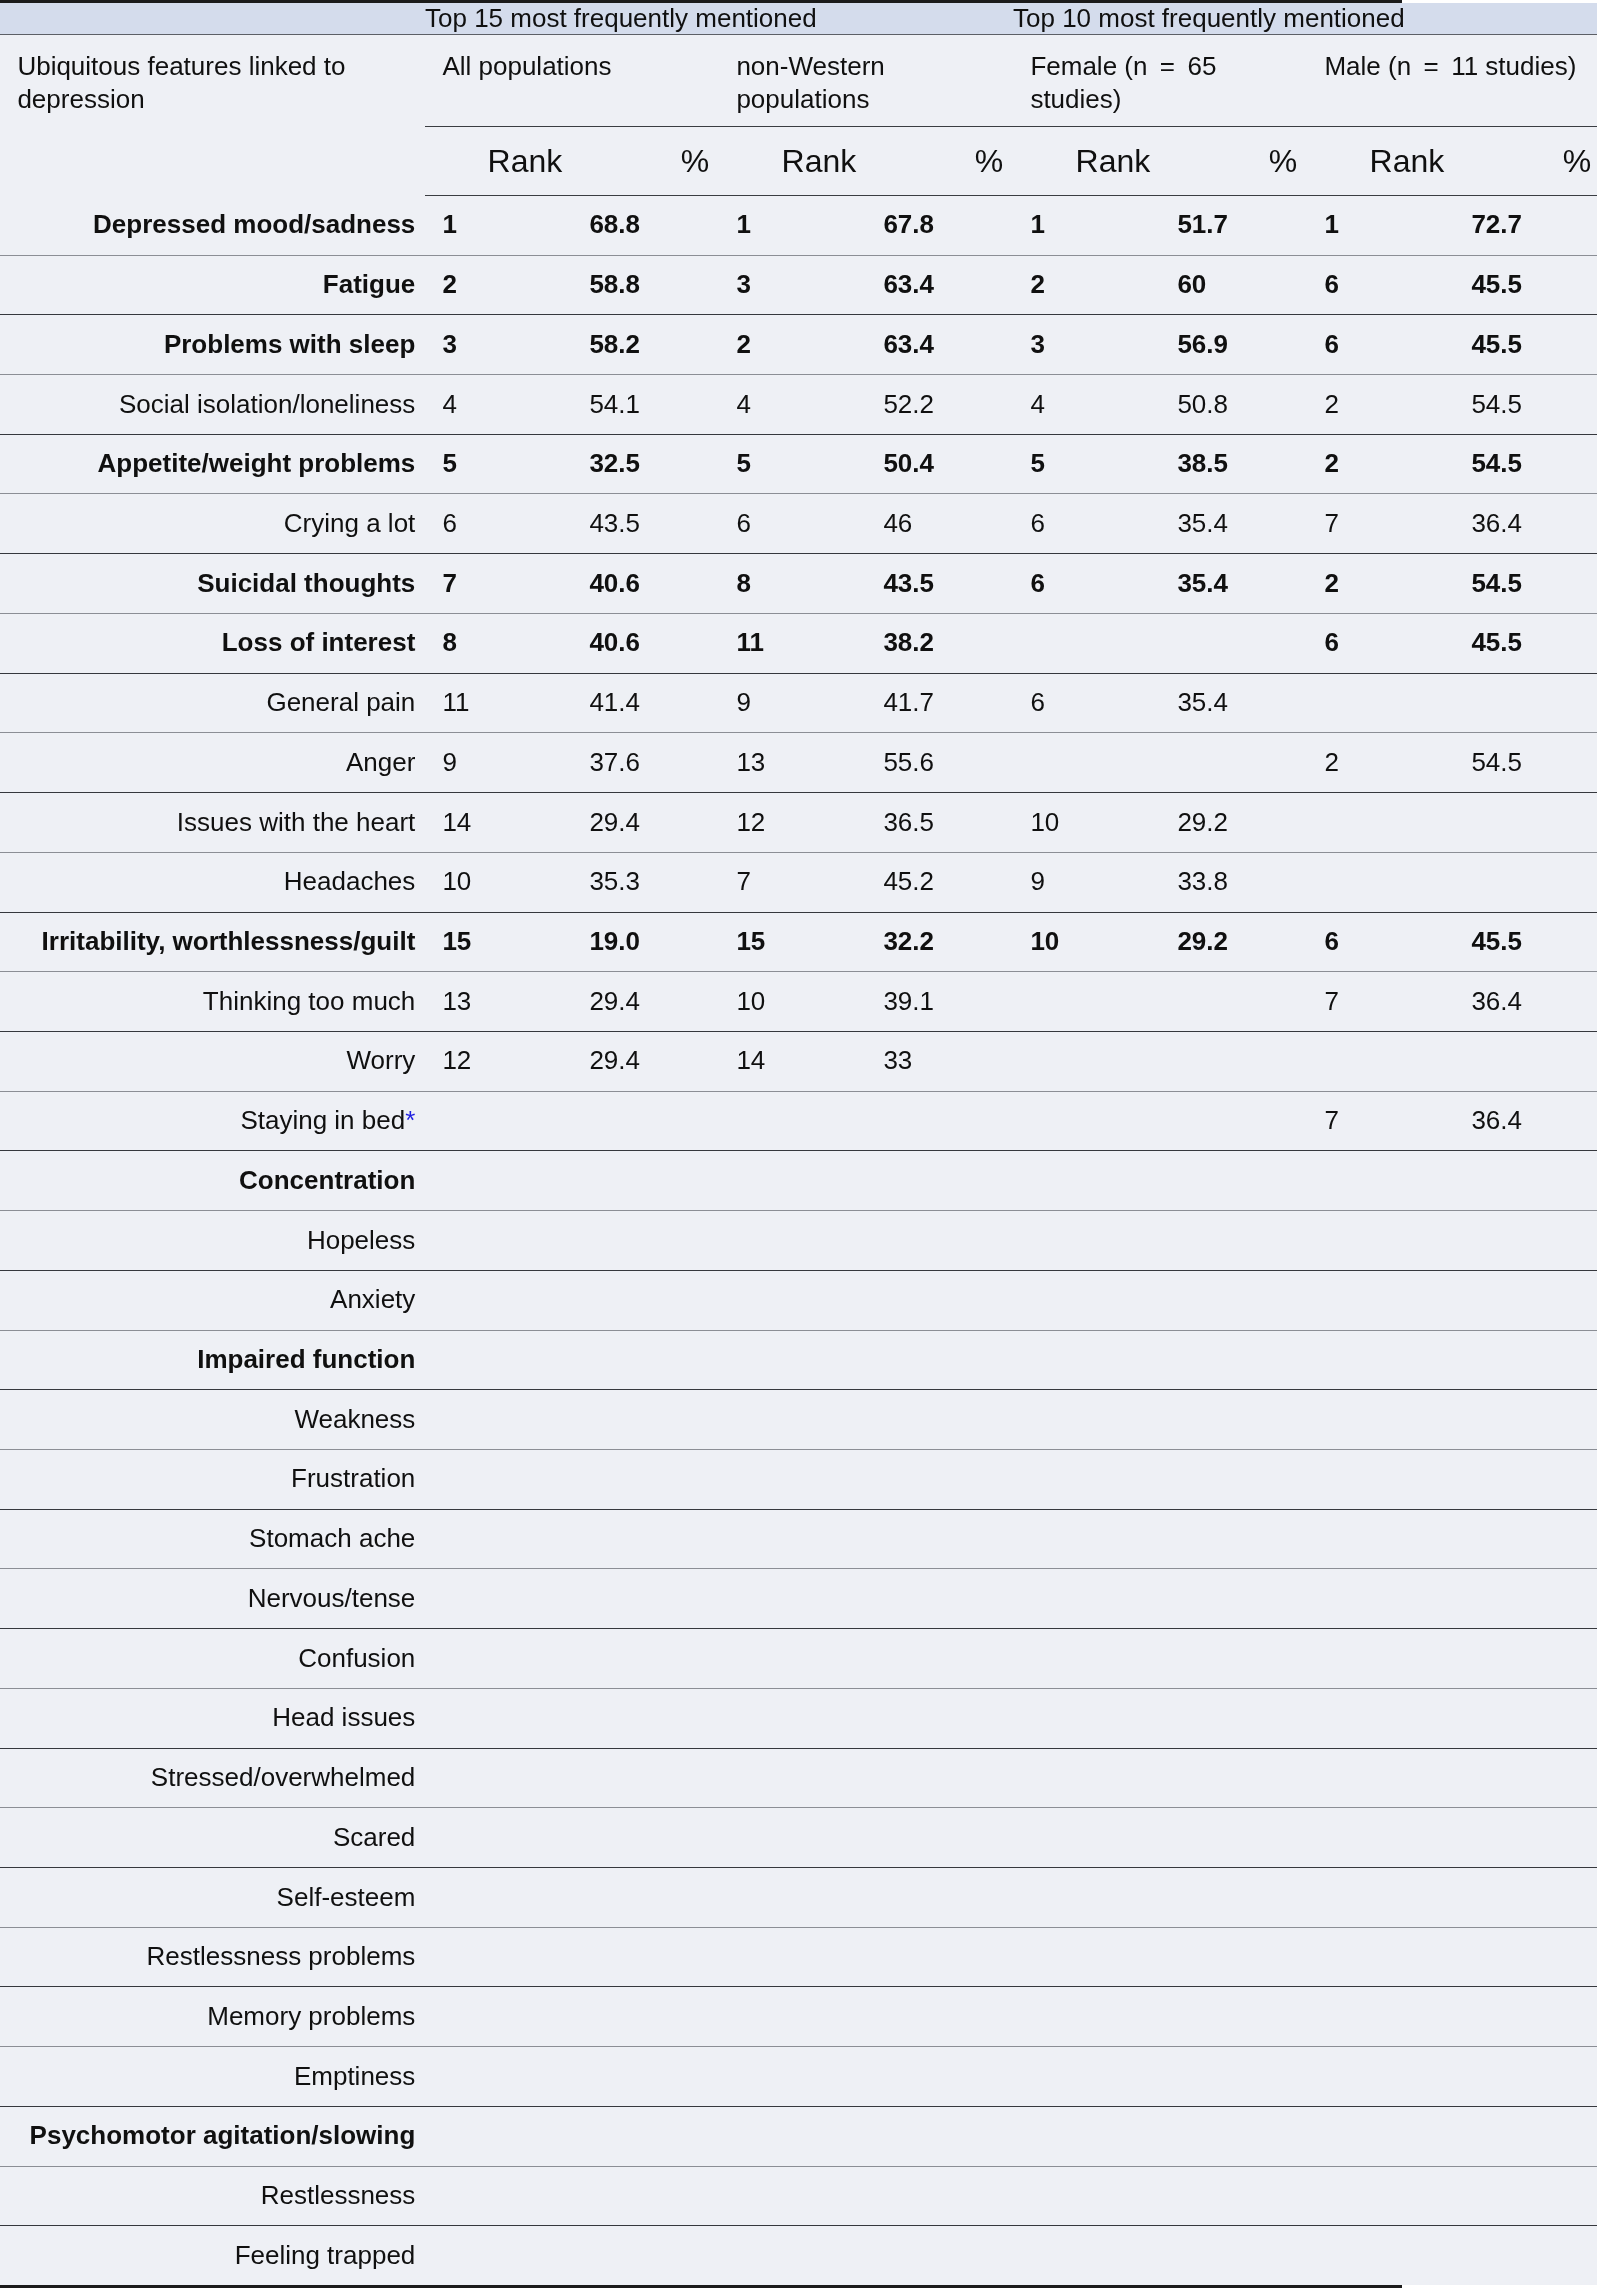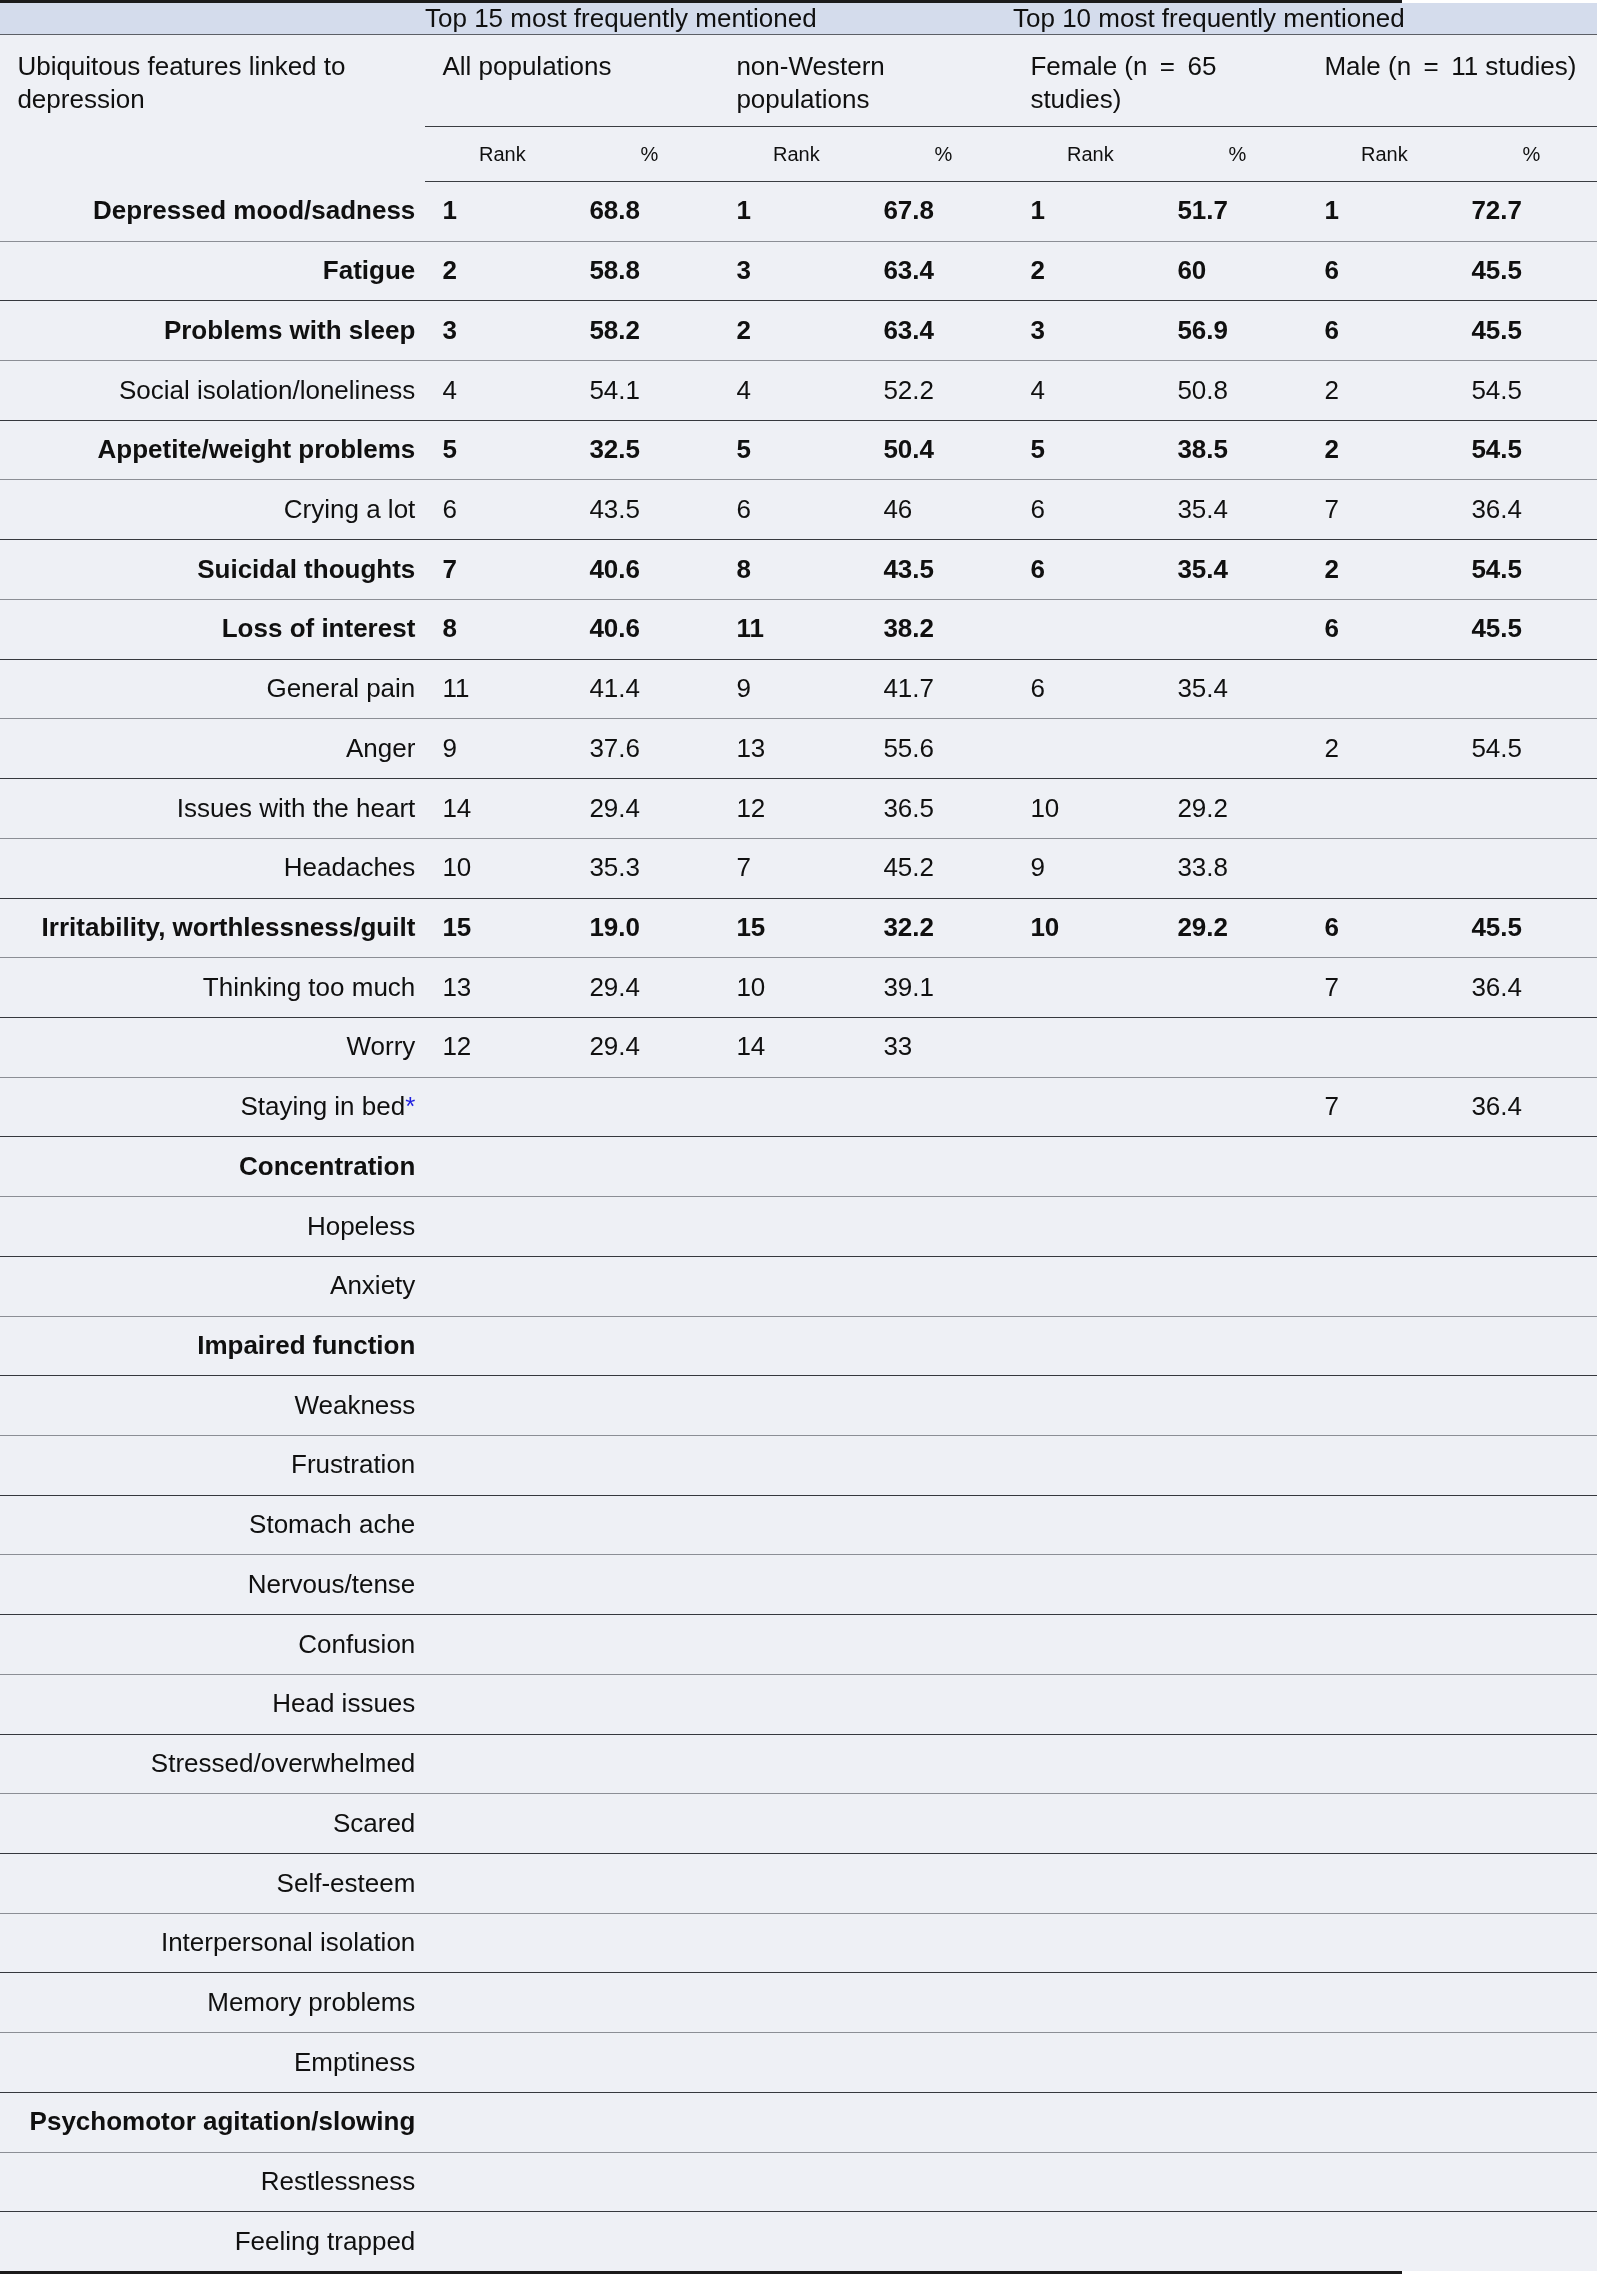--- a/index.html
+++ b/index.html
@@ -78,22 +78,22 @@
     background: #eef0f5;
   }
   tr.rule-row > td.ruled {
     border-top: 1.9px solid #3a3d42;
   }
 
   
   tr.sub-row > th {
     background: #eef0f5;
     font-weight: normal;
-    font-size: 20px;
-    text-align: center;
+    font-size: 32px;
+    text-align: right;
     padding: 13.5px 9.7px 15.4px 17.4px;
     color: #101010;
     border-bottom: 1.9px solid #3a3d42;
   }
 
   
   tbody tr.data-row > td {
     background: #eef0f5;
     padding: 13.5px 9.7px 13.5px 17.4px;
     vertical-align: top;
@@ -481,21 +481,21 @@
           <td class="num"></td>
           <td class="num"></td>
           <td class="num"></td>
           <td class="num"></td>
           <td class="num"></td>
           <td class="num"></td>
           <td class="num"></td>
           <td class="num"></td>
         </tr>
         <tr class="data-row alt">
-          <td class="feature">Interpersonal isolation</td>
+          <td class="feature">Restlessness problems</td>
           <td class="num"></td>
           <td class="num"></td>
           <td class="num"></td>
           <td class="num"></td>
           <td class="num"></td>
           <td class="num"></td>
           <td class="num"></td>
           <td class="num"></td>
         </tr>
         <tr class="data-row">

